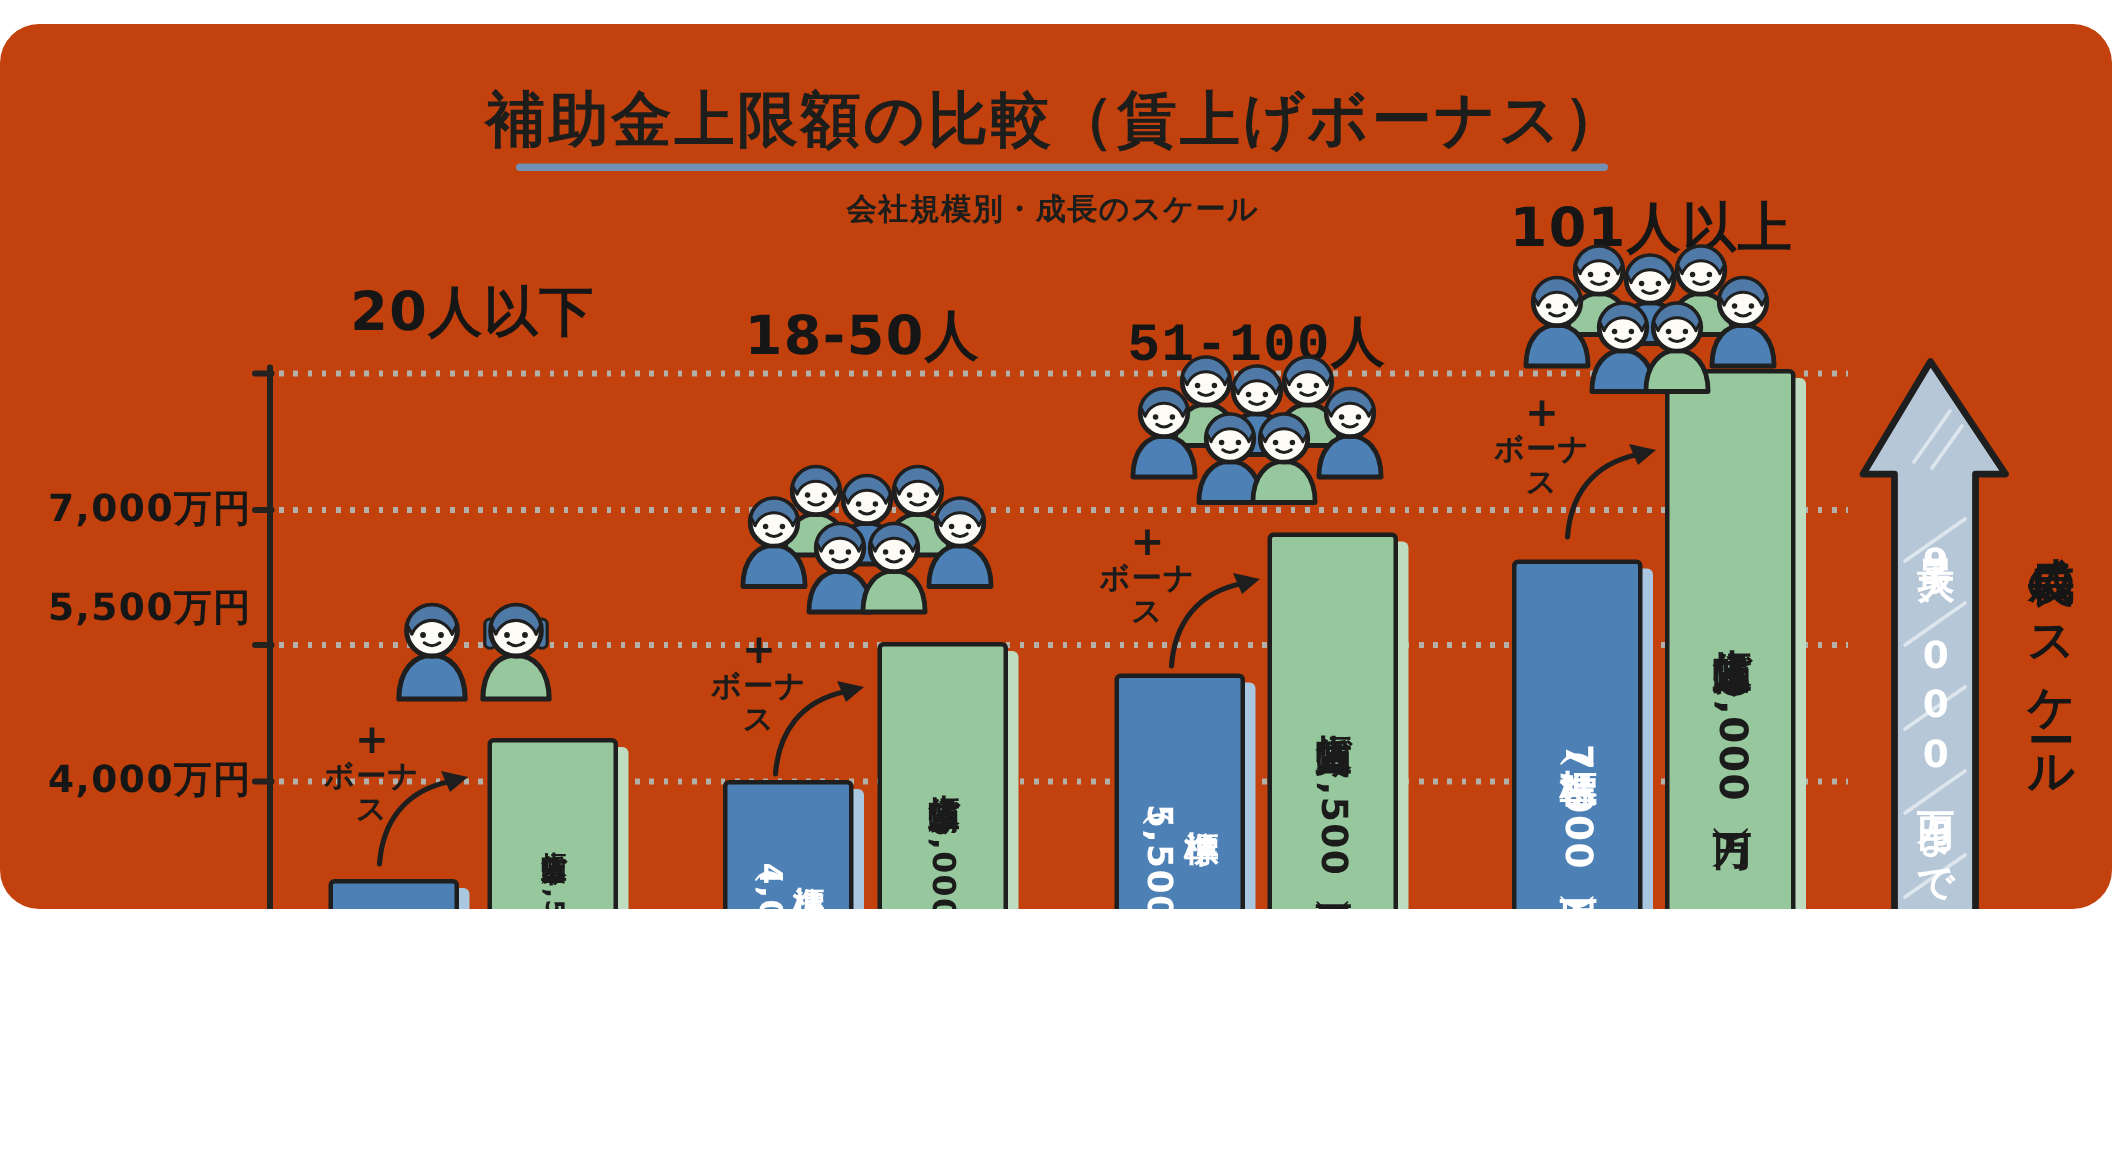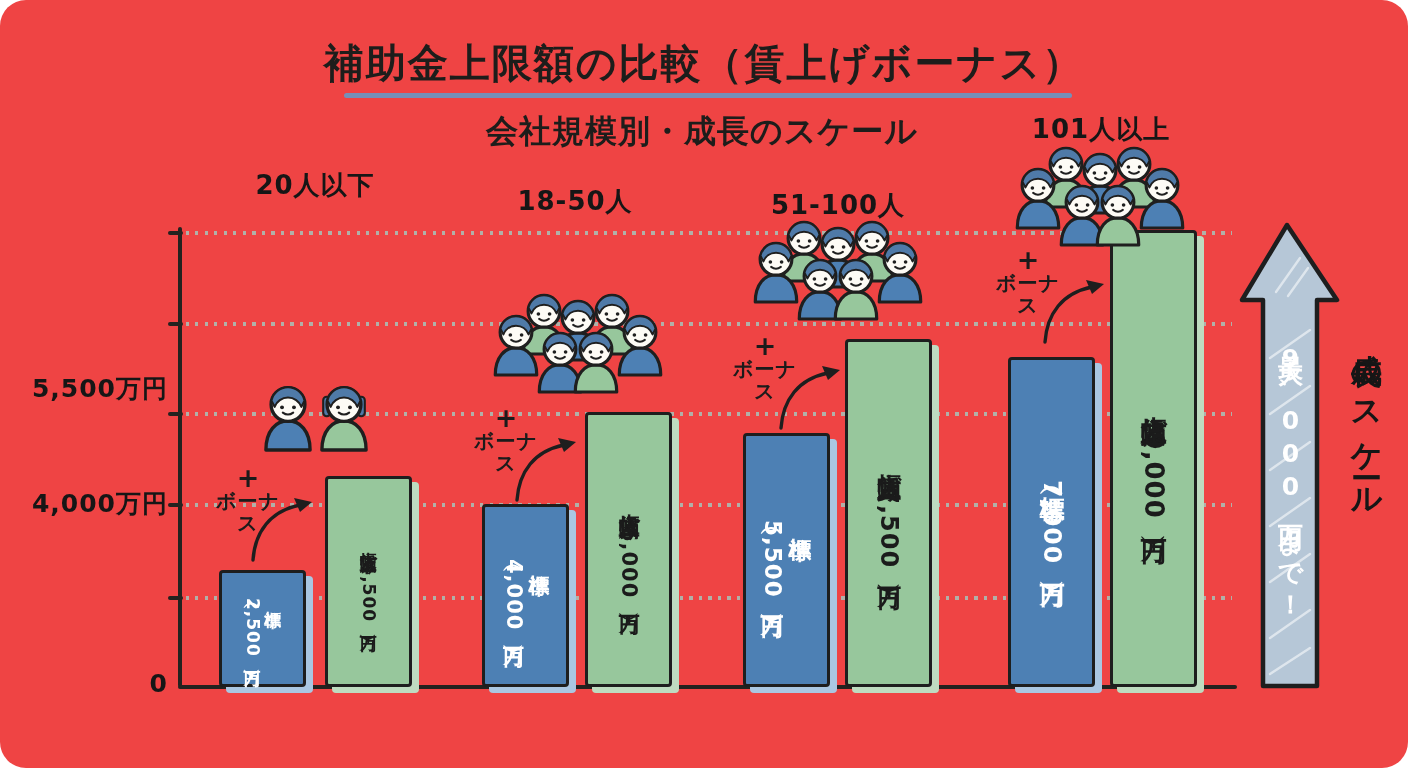--- a/index.html
+++ b/index.html
@@ -1,53 +1,53 @@
 <!DOCTYPE html>
 <html><head>
 <meta charset="utf-8">
 <style>
   * { margin:0; padding:0; box-sizing:border-box; }
   html,body { background:#ffffff; }
   body { font-family:"DejaVu Sans","Liberation Sans",sans-serif; font-weight:700; }
   .card {
-    position:relative; width:1408px; height:768px; margin:0 auto;
-    background:#ef4444; border-radius:26px; overflow:hidden;
+    position:relative; width:1408px; height:590px; margin:16px auto;
+    background:#c2410c; border-radius:26px; overflow:hidden;
     color:#1e1e1e;
   }
   .title {
     position:absolute; left:0; top:36px; width:100%;
     text-align:center; font-size:40px; letter-spacing:2px; color:#1d1d1b;
   }
   .title-underline {
     position:absolute; left:344px; top:93px; width:728px; height:5px;
     border-radius:3px; background:#6a97c2; opacity:.92;
   }
   .subtitle {
     position:absolute; left:352px; top:110px; width:700px;
-    text-align:center; font-size:32px; letter-spacing:1px; color:#1d1d1b;
+    text-align:center; font-size:20px; letter-spacing:1px; color:#1d1d1b;
   }
   .footnote {
     position:absolute; left:0; top:711px; width:100%;
     text-align:center; font-size:24px; color:#1d1d1b; letter-spacing:.5px;
   }
   #chart { position:absolute; inset:0; }
   .gridline {
     position:absolute; height:4px;
     background:repeating-linear-gradient(90deg,#b2b0a8 0 3px,transparent 3px 9.5px);
   }
   .axis-v { position:absolute; width:4px; background:#23221f; border-radius:2px; }
   .axis-h { position:absolute; height:4px; background:#23221f; border-radius:2px; }
   .axis-tick { position:absolute; width:15px; height:4px; background:#23221f; border-radius:2px; }
   .y-label {
     position:absolute; width:140px; text-align:right;
     font-size:25px; color:#161616; letter-spacing:1px;
   }
   .group-label {
     position:absolute; transform:translateX(-50%);
-    font-size:26px; color:#161616; letter-spacing:1px; white-space:nowrap;
+    font-size:36px; color:#161616; letter-spacing:1px; white-space:nowrap;
   }
   .bar {
     position:absolute; border:3.5px solid #1e1e1e; border-radius:4px;
     display:flex; align-items:center; justify-content:center;
   }
   .bar.std  { background:#4d80b4; box-shadow:7px 6px 0 0 #aac7e2; }
   .bar.big  { background:#97c79c; box-shadow:7px 6px 0 0 #bedcc0; }
   .bar-label {
     writing-mode:vertical-rl; text-orientation:mixed;
     line-height:1.22; letter-spacing:1px; white-space:nowrap;
@@ -87,20 +87,21 @@
       <div class="gridline" style="left: 186px; top: 322px; width: 1046px;"></div>
       <div class="axis-tick" style="left: 168px; top: 322px;"></div>
       <div class="gridline" style="left: 186px; top: 412px; width: 1046px;"></div>
       <div class="axis-tick" style="left: 168px; top: 412px;"></div>
       <div class="gridline" style="left: 186px; top: 503px; width: 1046px;"></div>
       <div class="axis-tick" style="left: 168px; top: 503px;"></div>
       <div class="gridline" style="left: 186px; top: 596px; width: 1046px;"></div>
       <div class="axis-tick" style="left: 168px; top: 596px;"></div>
       <div class="axis-v" style="left: 178px; top: 227px; height: 460px;"></div>
       <div class="axis-h" style="left: 178px; top: 685px; width: 1059px;"></div>
+      <div class="y-label" style="left: 28px; top: 306px;">7,000万円</div>
       <div class="y-label" style="left: 28px; top: 372px;">5,500万円</div>
       <div class="y-label" style="left: 28px; top: 487px;">4,000万円</div>
       <div class="y-label" style="left: 28px; top: 669px;">0</div>
       <div class="group-label" style="left: 315px; top: 168px;">20人以下</div>
       <div class="bar std" style="left: 219px; top: 570px; width: 87px; height: 117px;">
         <span class="bar-label" style="font-size:17px">標準<br>（2,500万円）</span>
       </div>
       <div class="bar big" style="left: 325px; top: 476px; width: 87px; height: 211px;">
         <span class="bar-label" style="font-size:17px">大幅賃上げ（4,500万円）</span>
       </div>
@@ -120,21 +121,21 @@
         <span class="bar-label" style="font-size:21px">大幅賃上げ（6,000万円）</span>
       </div>
       <div class="bonus" style="left: 464px; top: 406px;">
         <div class="plus">+</div>
         <div class="word">ボーナス</div>
       </div>
       <svg class="bonus-arrow" width="74" height="70" style="left: 508px; top: 436px;">
         <path d="M9,64 C11,36 26,15 56,9" fill="none" stroke="#1e1e1e" stroke-width="3.4" stroke-linecap="round"></path>
         <polygon points="68,6 50,2 56,16" fill="#1e1e1e"></polygon>
       </svg>
-      <div class="group-label" style="left: 838px; top: 188px;">51-100人</div>
+      <div class="group-label" style="left: 838px; top: 188px; font-family: Liberation Mono, monospace;">51-100人</div>
       <div class="bar std" style="left: 743px; top: 433px; width: 87px; height: 254px;">
         <span class="bar-label" style="font-size:23px">標準<br>（5,500万円）</span>
       </div>
       <div class="bar big" style="left: 845px; top: 339px; width: 87px; height: 348px;">
         <span class="bar-label" style="font-size:24px">大幅賃上げ（7,500万円）</span>
       </div>
       <div class="bonus" style="left: 723px; top: 334px;">
         <div class="plus">+</div>
         <div class="word">ボーナス</div>
       </div>

